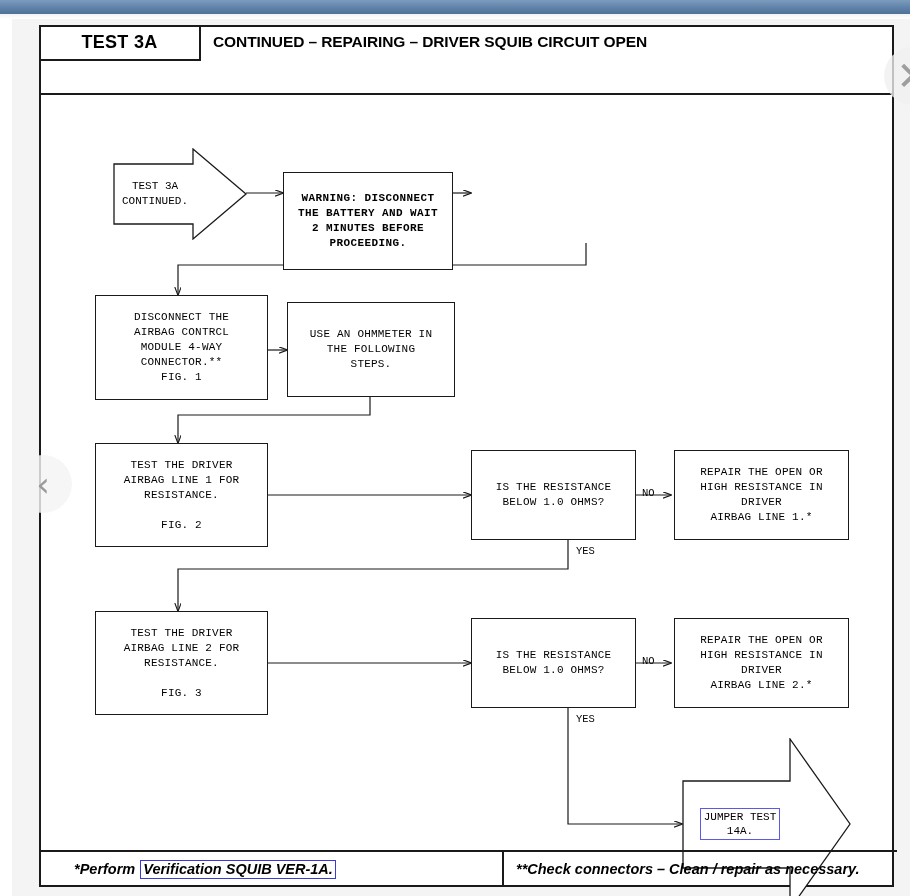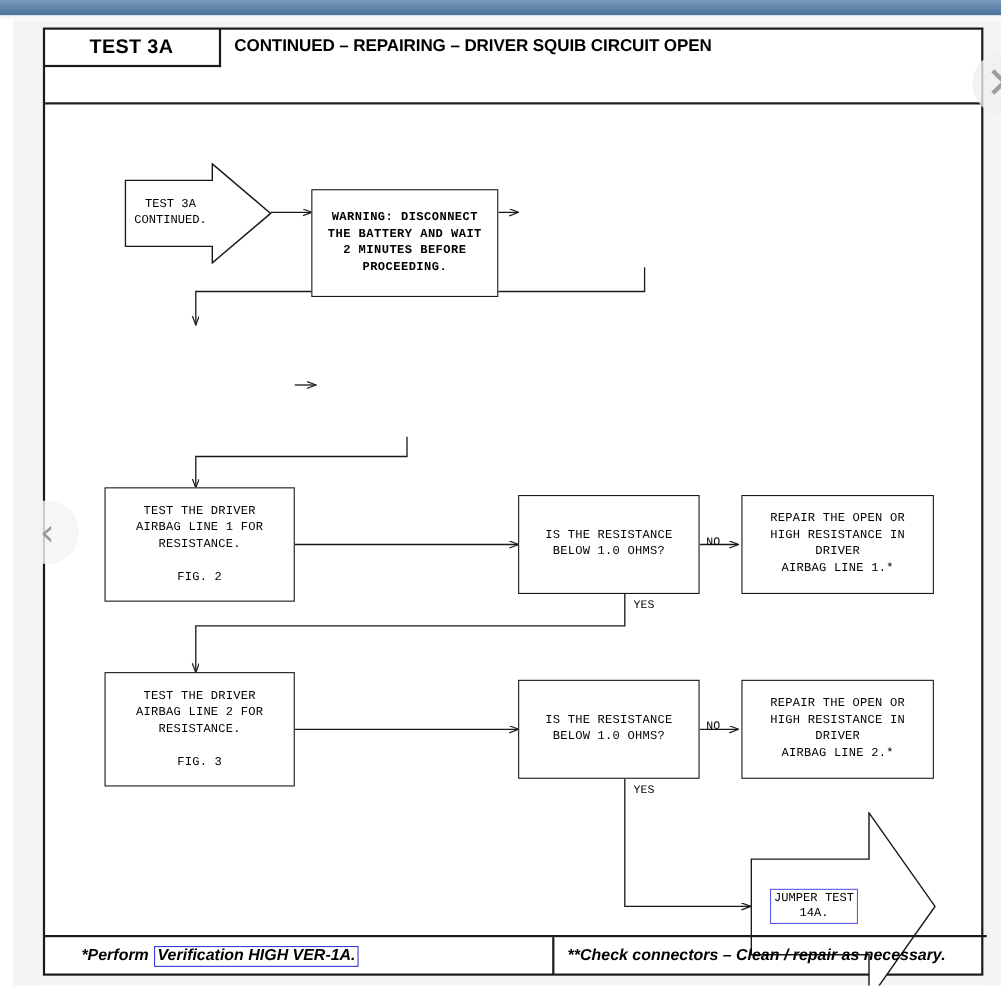--- a/index.html
+++ b/index.html
@@ -279,21 +279,33 @@
       </div>
 
       <div class="node boxed warn" style="left:242px; top:50px; width:170px; height:98px;margin-top:27px;">
         <div class="node-text" style="white-space: pre;">WARNING: DISCONNECT
 THE BATTERY AND WAIT
 2 MINUTES BEFORE
 PROCEEDING.</div>
       </div>
 
 
-
+      <div class="node boxed" style="left:54px; top:200px; width:173px; height:105px;">
+        <div class="node-text" style="white-space: pre;">DISCONNECT THE
+AIRBAG CONTRCL
+MODULE 4-WAY
+CONNECTOR.**
+FIG. 1</div>
+      </div>
+
+      <div class="node boxed" style="left:246px; top:207px; width:168px; height:95px;">
+        <div class="node-text" style="white-space: pre;">USE AN OHMMETER IN
+THE FOLLOWING
+STEPS.</div>
+      </div>
 
       <div class="node boxed" style="left:54px; top:348px; width:173px; height:104px;">
         <div class="node-text" style="white-space: pre;">TEST THE DRIVER
 AIRBAG LINE 1 FOR
 RESISTANCE.
 
 FIG. 2</div>
       </div>
 
       <div class="node boxed" style="left:430px; top:355px; width:165px; height:90px;">
@@ -342,21 +354,21 @@
           <span class="inline-link" style="white-space: pre;">JUMPER TEST
 14A.</span>
         </div>
       </div>
 
     </div>
 
     <div id="footer-band">
       <div class="footer-cell" id="footer-left">
         <span class="footer-txt">*Perform</span>
-        <span class="footer-txt link-box" style="margin-left:5px;">Verification HIGH VER-1A.</span>
+        <span class="footer-txt link-box" style="margin-left:5px;">Verification SQUIB VER-1A.</span>
       </div>
       <div class="footer-cell" id="footer-right">
         <span class="footer-txt">**Check connectors – Clean / repair as necessary.</span>
       </div>
     </div>
 
   </div>
 
   <div class="nav-btn" id="nav-prev">
     <span class="nav-glyph">‹</span>

